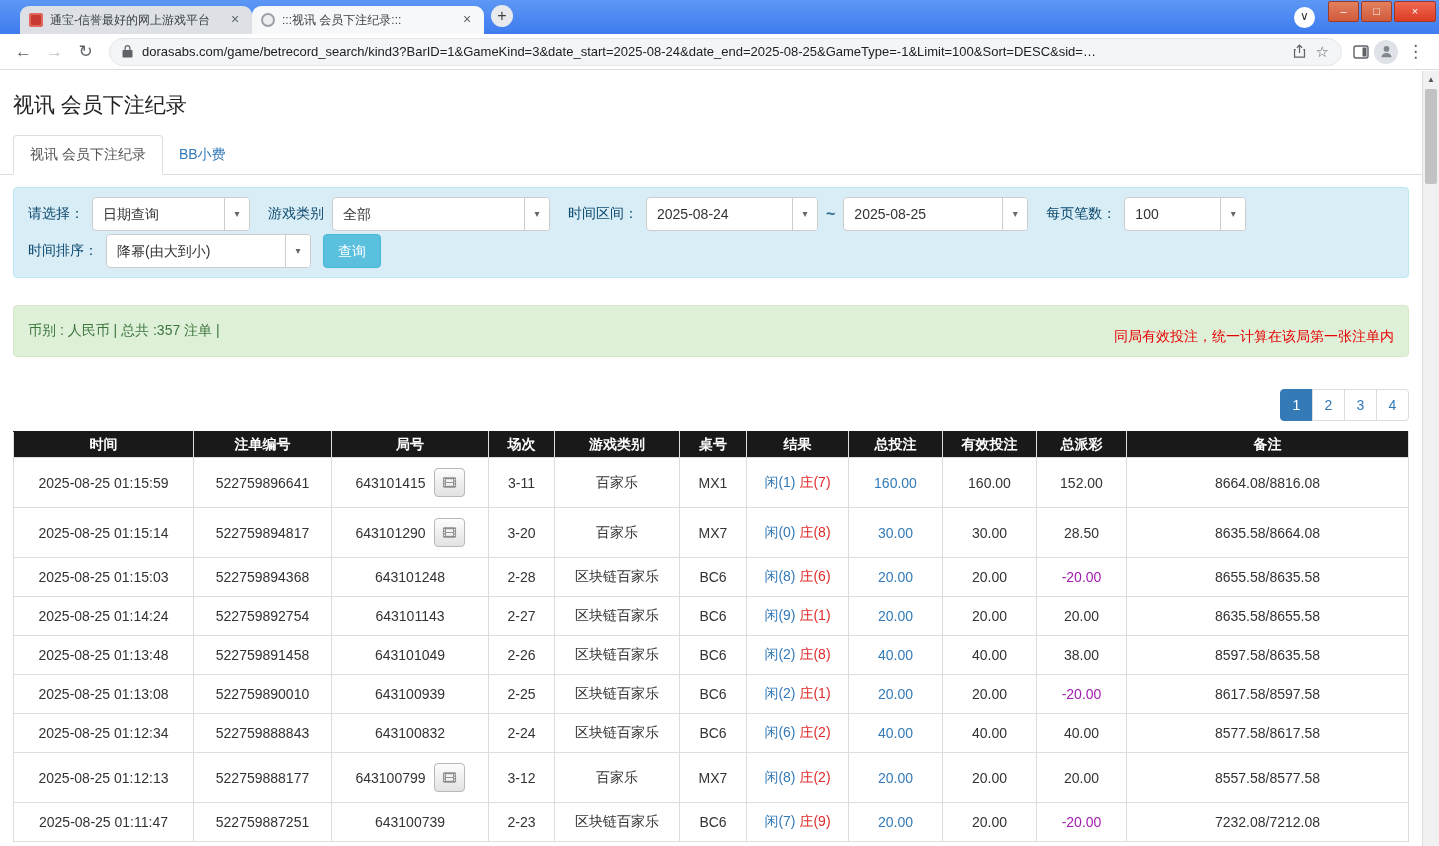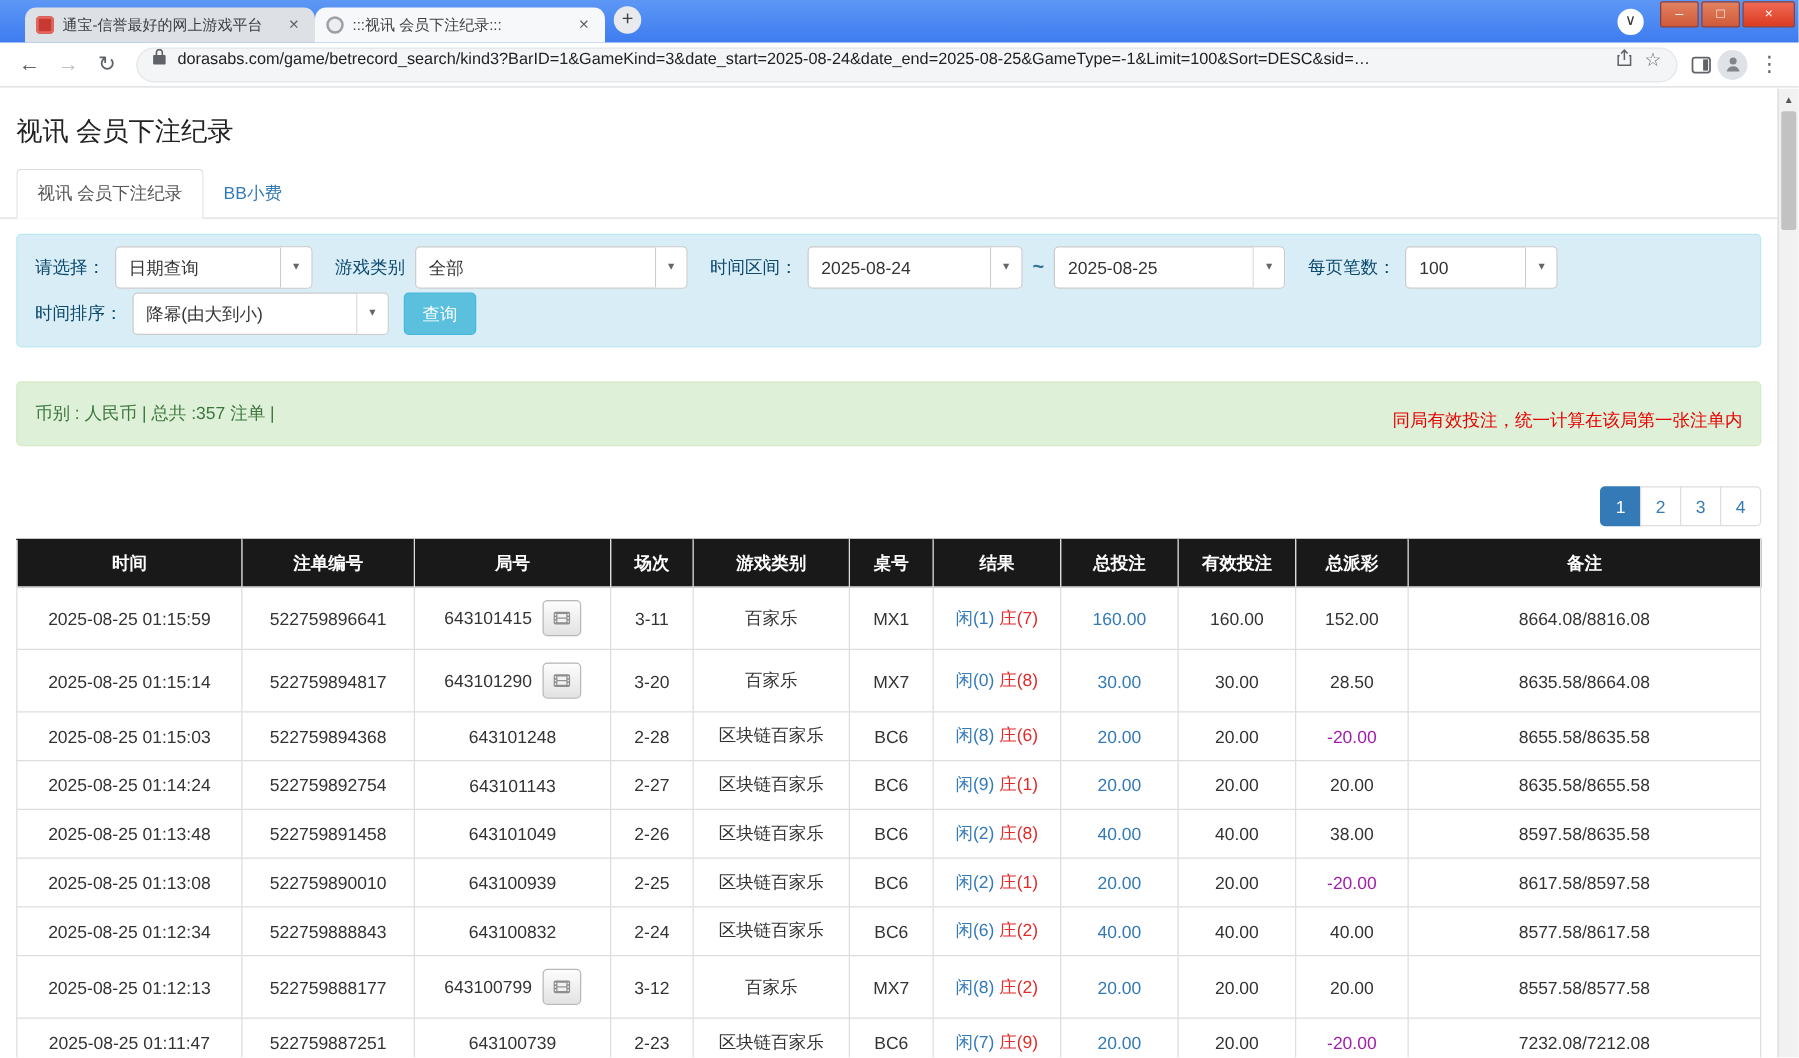--- a/index.html
+++ b/index.html
@@ -49,21 +49,21 @@
   .win-close { background: linear-gradient(#ef6a54, #dd3a22); margin-right: 3px; width: 42px; }
 
   .toolbar {
     height: 36px; background: #fff; border-bottom: 1px solid #dadce0;
     display: flex; align-items: center; padding: 0 10px; gap: 4px;
   }
   .nav-icon { width: 27px; text-align: center; font-size: 17px; color: #5f6368; flex: none; }
   .nav-icon.disabled { color: #c0c4c9; }
   .addressbar {
     flex: 1; height: 28px; background: #f4f5f6; border: 1px solid #e3e5e8;
-    border-radius: 14px; display: flex; align-items: flex-start; padding: 0 12px; gap: 9px; margin: 0 6px;
+    border-radius: 14px; display: flex; align-items: center; padding: 0 12px; gap: 9px; margin: 0 6px;
   }
   .url { flex: 1; font-size: 13px; color: #202124; white-space: nowrap; overflow: hidden; }
   .star { font-size: 15px; color: #5f6368; flex: none; }
   .avatar {
     width: 24px; height: 24px; border-radius: 50%; background: #dfe3e8;
     display: flex; align-items: center; justify-content: center; flex: none;
   }
 
   
   .page { position: absolute; top: 71px; left: 0; right: 17px; bottom: 0; overflow: hidden; background: #fff; }
@@ -115,21 +115,21 @@
   }
   .page-btn:first-child { border-radius: 4px 0 0 4px; margin-left: 0; }
   .page-btn:last-child  { border-radius: 0 4px 4px 0; }
   .page-btn.active { background: #337ab7; border-color: #337ab7; color: #fff; }
 
   .bet-table {
     width: calc(100% - 26px); margin: 4px 13px 0; border-collapse: collapse;
     table-layout: fixed; font-size: 14px; color: #333;
   }
   .bet-table th {
-    background: #191919; color: #fff; font-weight: bold; height: 38px;
+    background: #191919; color: #fff; font-weight: bold; height: 26px;
     border: 1px solid #ddd; border-top-color: #191919; font-size: 14px; padding: 0 2px;
   }
   .bet-table td { border: 1px solid #ddd; text-align: center; padding: 10px 4px; background: #fff; }
   .round-text { vertical-align: middle; }
   .video-btn {
     display: inline-flex; align-items: center; justify-content: center;
     width: 31px; height: 29px; margin-left: 8px; border: 1px solid #b8b8b8; border-radius: 4px;
     background: linear-gradient(#fdfdfd, #e2e2e2); vertical-align: middle; cursor: default;
   }
   .res-player { color: #337ab7; }

